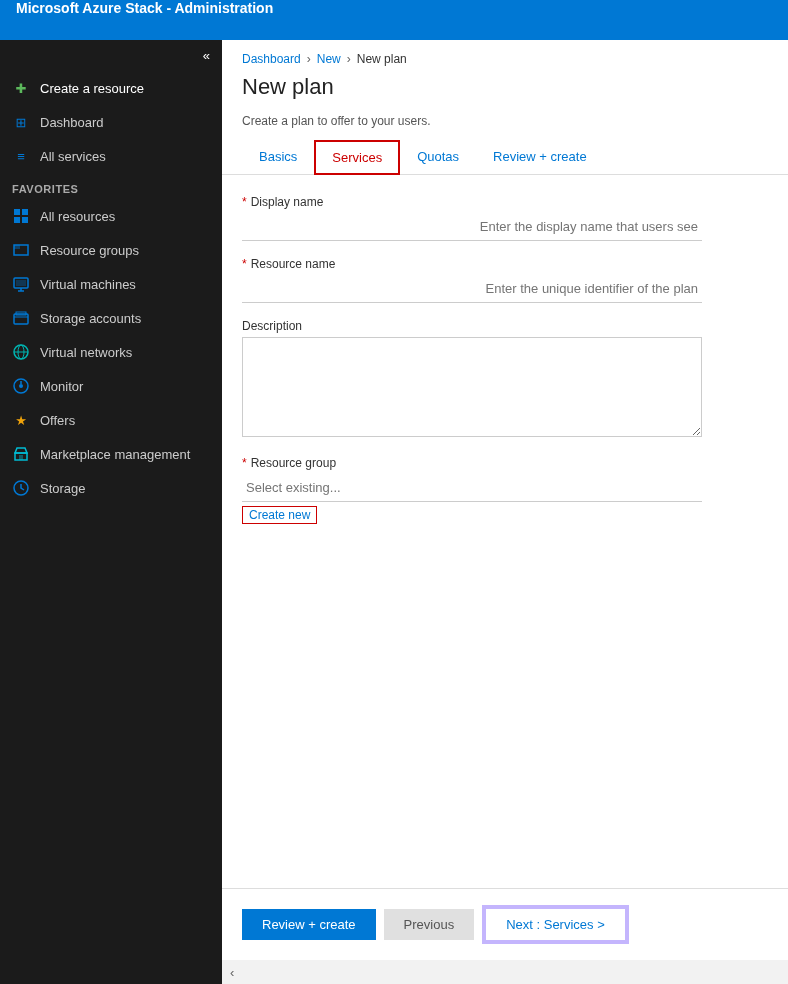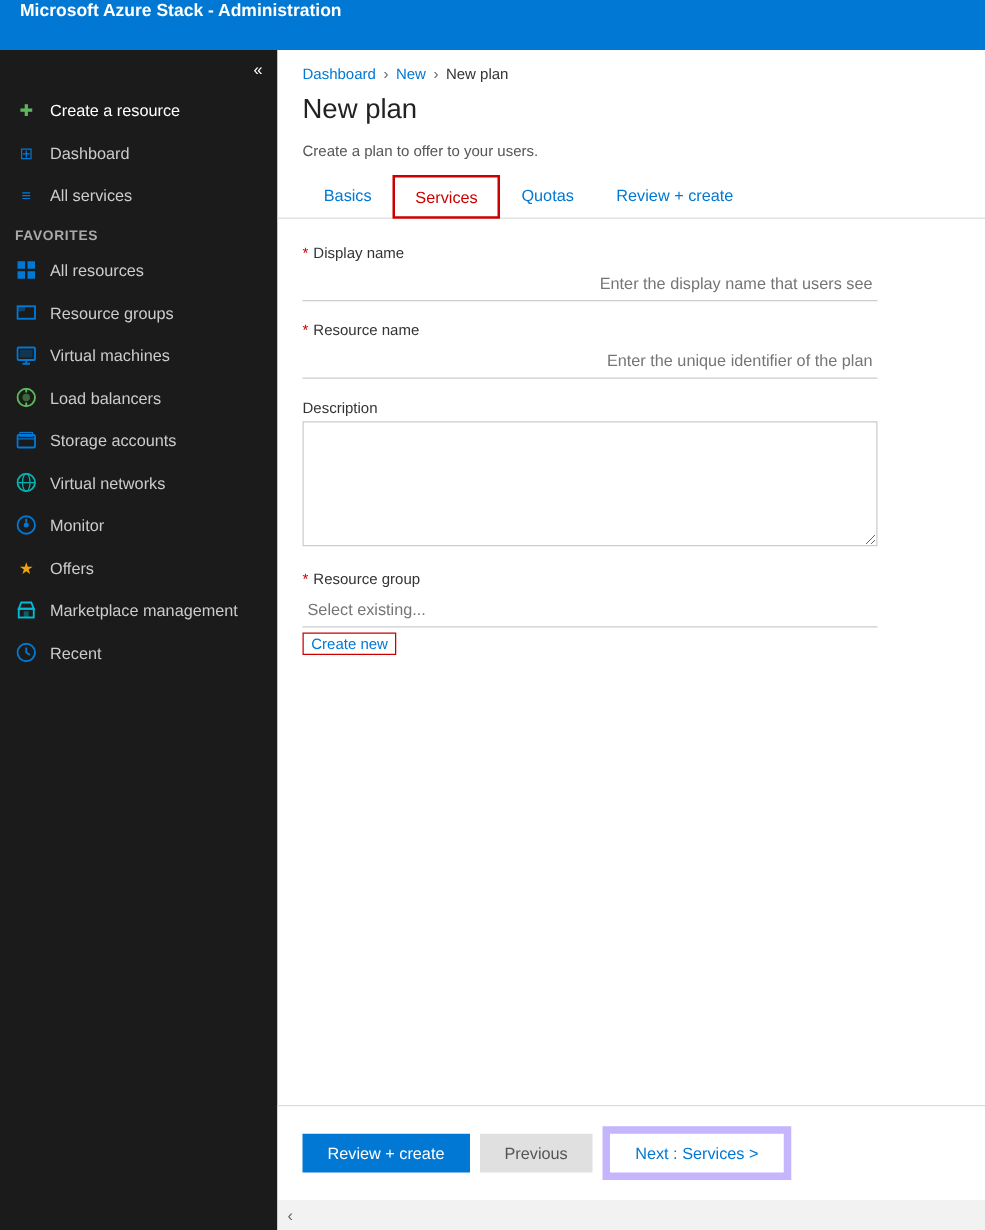--- a/index.html
+++ b/index.html
@@ -256,21 +256,21 @@
       color: #555;
       border: none;
       padding: 8px 20px;
       cursor: pointer;
       font-size: 13px;
     }
 
     .btn-next {
       background: #fff;
       color: #0078d4;
-      border: 6px solid #c4b5fd;
+      border: 4px solid #c4b5fd;
       padding: 8px 20px;
       cursor: pointer;
       font-size: 13px;
       font-weight: 500;
     }
 
     
     .bottom-bar {
       background: #f2f2f2;
       height: 24px;
@@ -344,31 +344,20 @@
         <svg width="16" height="16" viewBox="0 0 16 16">
             <rect x="1" y="2" width="14" height="10" rx="1" fill="none" stroke="#0078d4" stroke-width="1.5"></rect>
             <rect x="3" y="4" width="10" height="6" fill="#0078d4" opacity="0.3"></rect>
             <line x1="8" y1="12" x2="8" y2="15" stroke="#0078d4" stroke-width="1.5"></line>
             <line x1="5" y1="15" x2="11" y2="15" stroke="#0078d4" stroke-width="1.5"></line>
           </svg>
       </span>
       <span>Virtual machines</span>
     </div>
 
-    <div class="sidebar-item">
-      <span class="icon">
-        <svg width="16" height="16" viewBox="0 0 16 16">
-            <circle cx="8" cy="8" r="7" fill="none" stroke="#5cb85c" stroke-width="1.5"></circle>
-            <circle cx="8" cy="8" r="3" fill="#5cb85c" opacity="0.5"></circle>
-            <line x1="8" y1="1" x2="8" y2="4" stroke="#5cb85c" stroke-width="1.5"></line>
-            <line x1="8" y1="12" x2="8" y2="15" stroke="#5cb85c" stroke-width="1.5"></line>
-          </svg>
-      </span>
-      <span>Load balancers</span>
-    </div>
 
     <div class="sidebar-item">
       <span class="icon icon-blue">
         <svg width="16" height="16" viewBox="0 0 16 16">
             <rect x="1" y="4" width="14" height="10" rx="1" fill="none" stroke="#0078d4" stroke-width="1.5"></rect>
             <line x1="1" y1="7" x2="15" y2="7" stroke="#0078d4" stroke-width="1"></line>
             <rect x="3" y="2" width="10" height="3" fill="none" stroke="#0078d4" stroke-width="1"></rect>
           </svg>
       </span>
       <span>Storage accounts</span>
@@ -412,21 +401,21 @@
       <span>Marketplace management</span>
     </div>
 
     <div class="sidebar-item">
       <span class="icon icon-blue">
         <svg width="16" height="16" viewBox="0 0 16 16">
             <circle cx="8" cy="8" r="7" fill="none" stroke="#0078d4" stroke-width="1.5"></circle>
             <polyline points="8,4 8,8 11,10" fill="none" stroke="#0078d4" stroke-width="1.5"></polyline>
           </svg>
       </span>
-      <span>Recent</span>
+      <span>Storage</span>
     </div>
   </div>
 
   <div class="content-area">
 
     <div class="breadcrumb">
       <span class="breadcrumb-item">Dashboard</span>
       <span class="breadcrumb-sep">›</span>
       <span class="breadcrumb-item">New</span>
       <span class="breadcrumb-sep">›</span>

